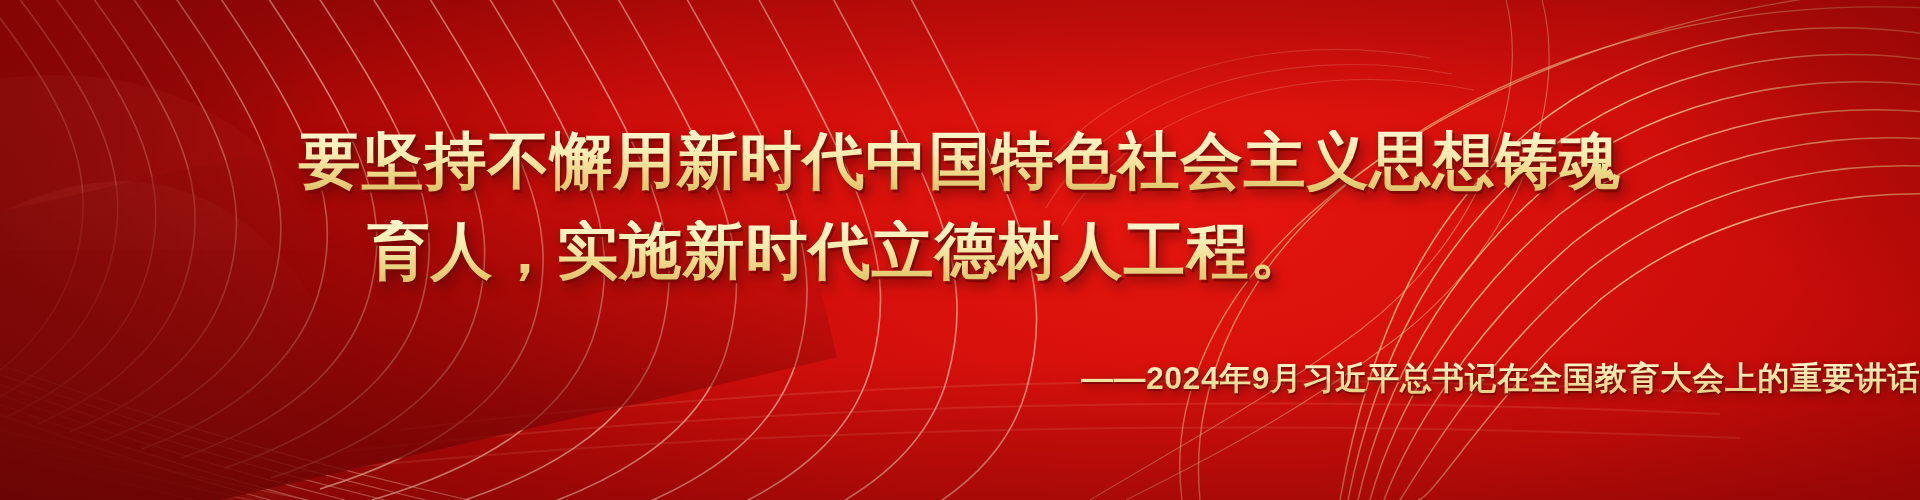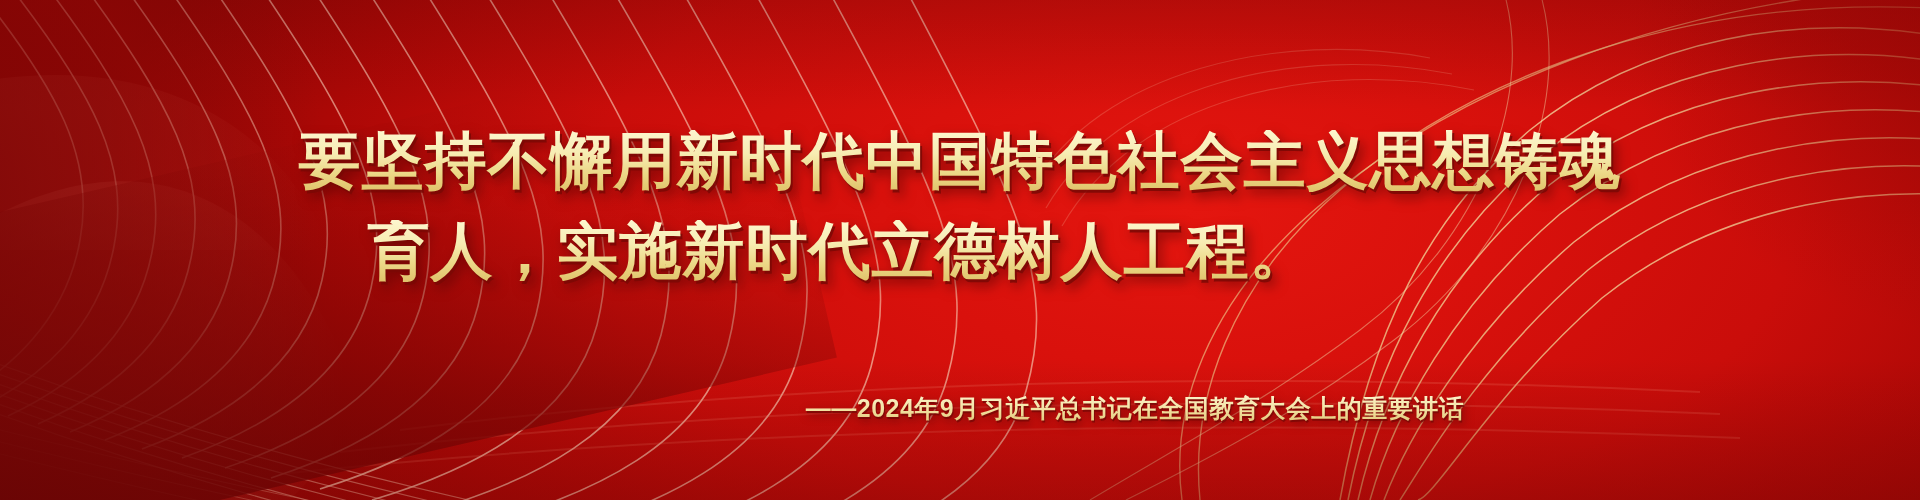--- a/index.html
+++ b/index.html
@@ -70,34 +70,33 @@
     filter: drop-shadow(2px 3px 0px rgba(122,8,5,0.85)) drop-shadow(4px 5px 6px rgba(90,4,3,0.55));
     white-space: nowrap;
   }
   #headline-line-1 { top: 130px; }
   #headline-line-2 { top: 220px; text-indent: -240px; }
   #attribution {
     position: absolute;
     top: 357px;
     left: 0;
     width: 1920px;
-    text-align: center;
+    text-align: right;
     text-indent: 350px;
     font-family: "Liberation Sans", "DejaVu Sans", sans-serif;
     font-weight: bold;
-    font-size: 25px;
+    font-size: 32px;
     letter-spacing: 0.5px;
     color: #f4e6a6;
     background: linear-gradient(180deg, #fdf6d2 0%, #f2e1a0 55%, #dfc172 100%);
     -webkit-background-clip: text;
     background-clip: text;
     -webkit-text-fill-color: transparent;
     filter: drop-shadow(1px 2px 0px rgba(120,8,5,0.8)) drop-shadow(2px 3px 4px rgba(90,4,3,0.5));
     white-space: nowrap;
-    margin-top: 35px;
   }
 </style>
 </head>
 <body>
 
 <div id="banner">
 
   <svg class="deco" viewBox="0 0 1920 500" preserveAspectRatio="none" aria-hidden="true">
     <defs>
       <linearGradient id="gradLeftLine" x1="0" y1="0" x2="0" y2="1">

